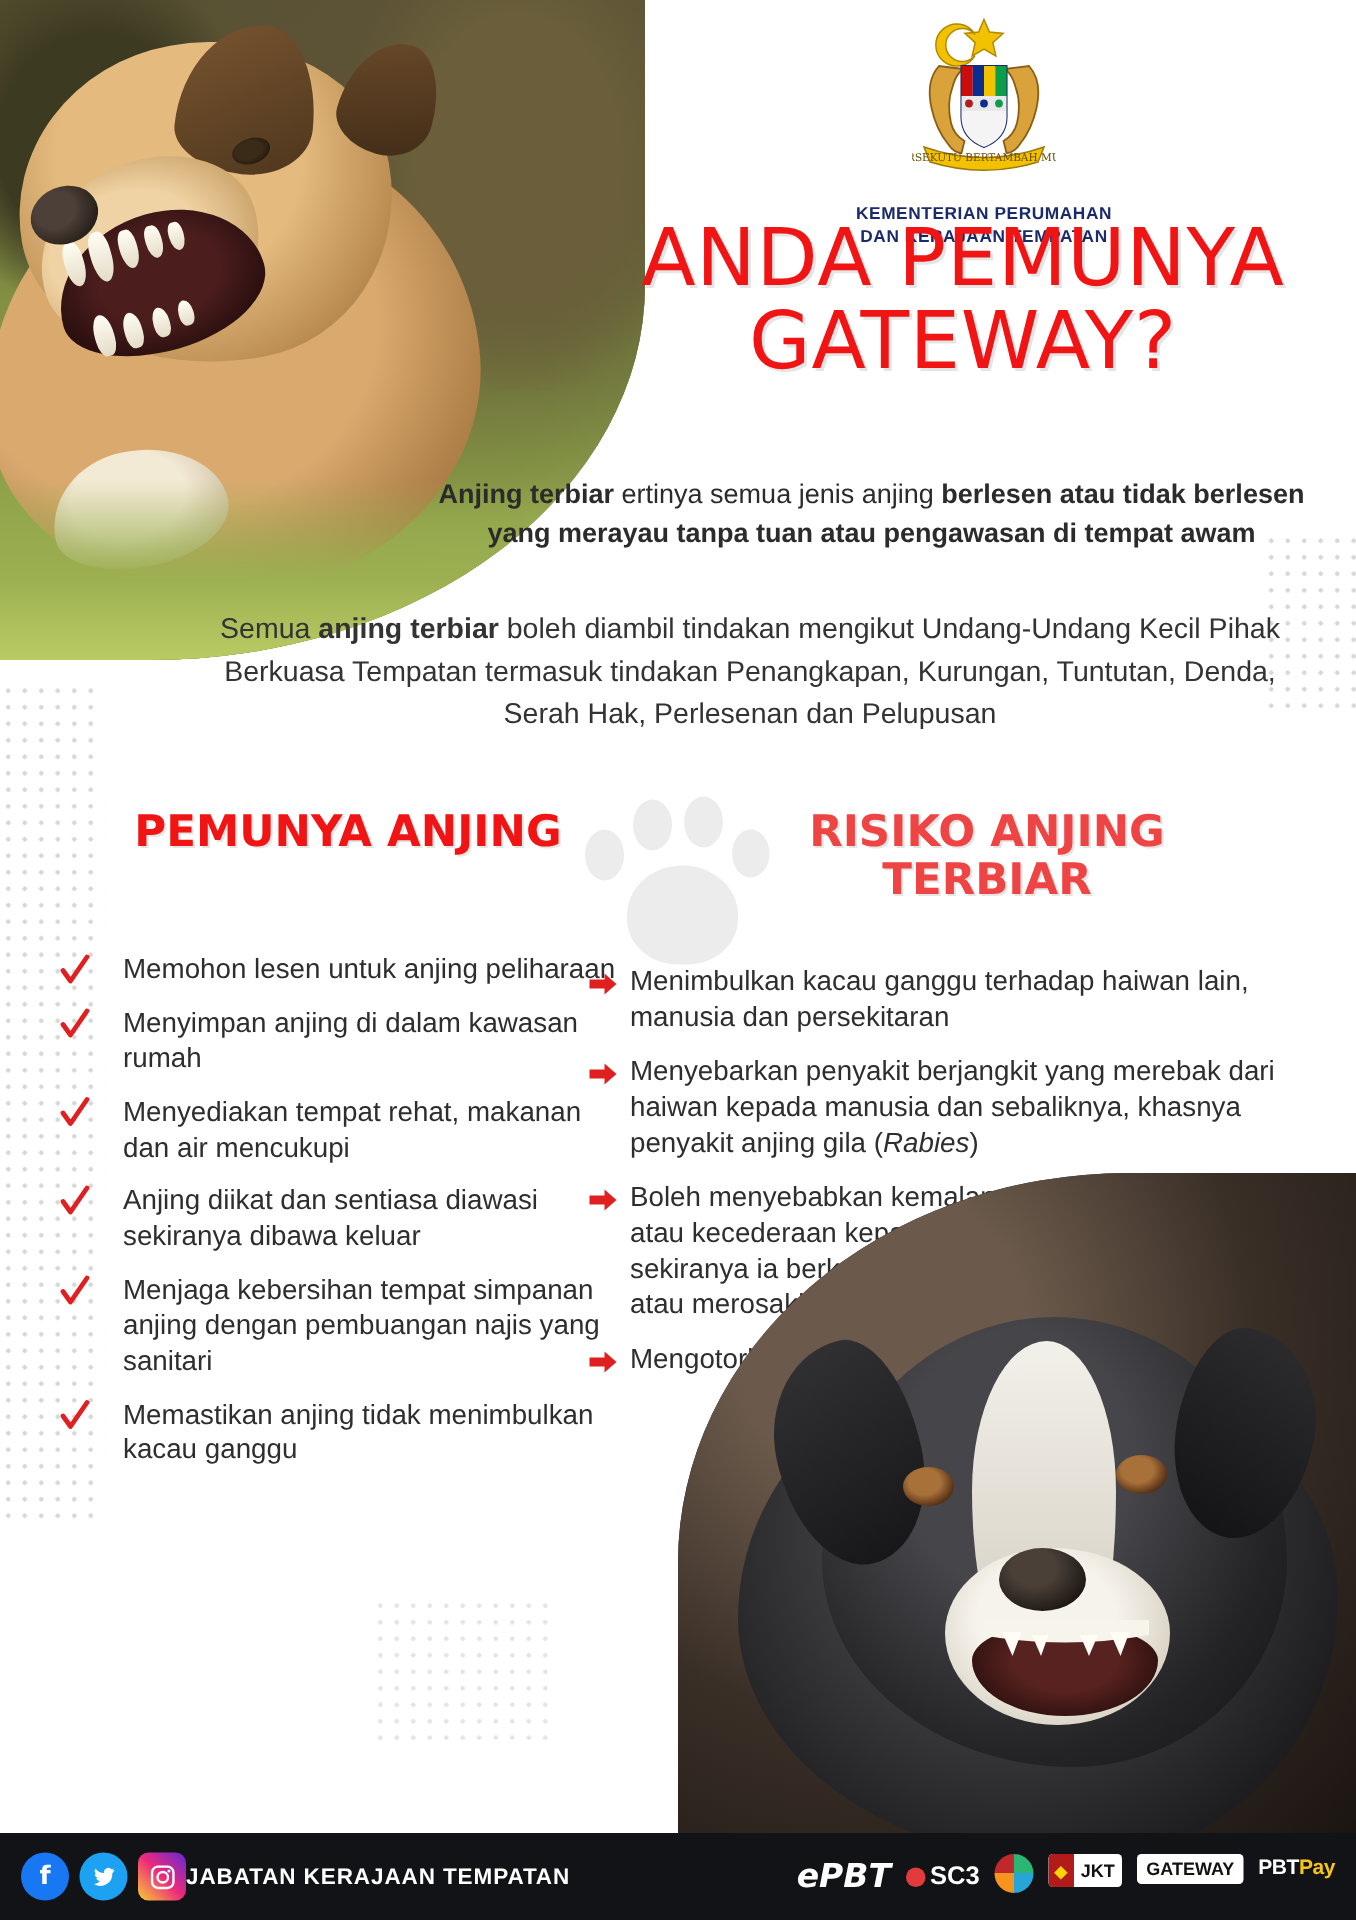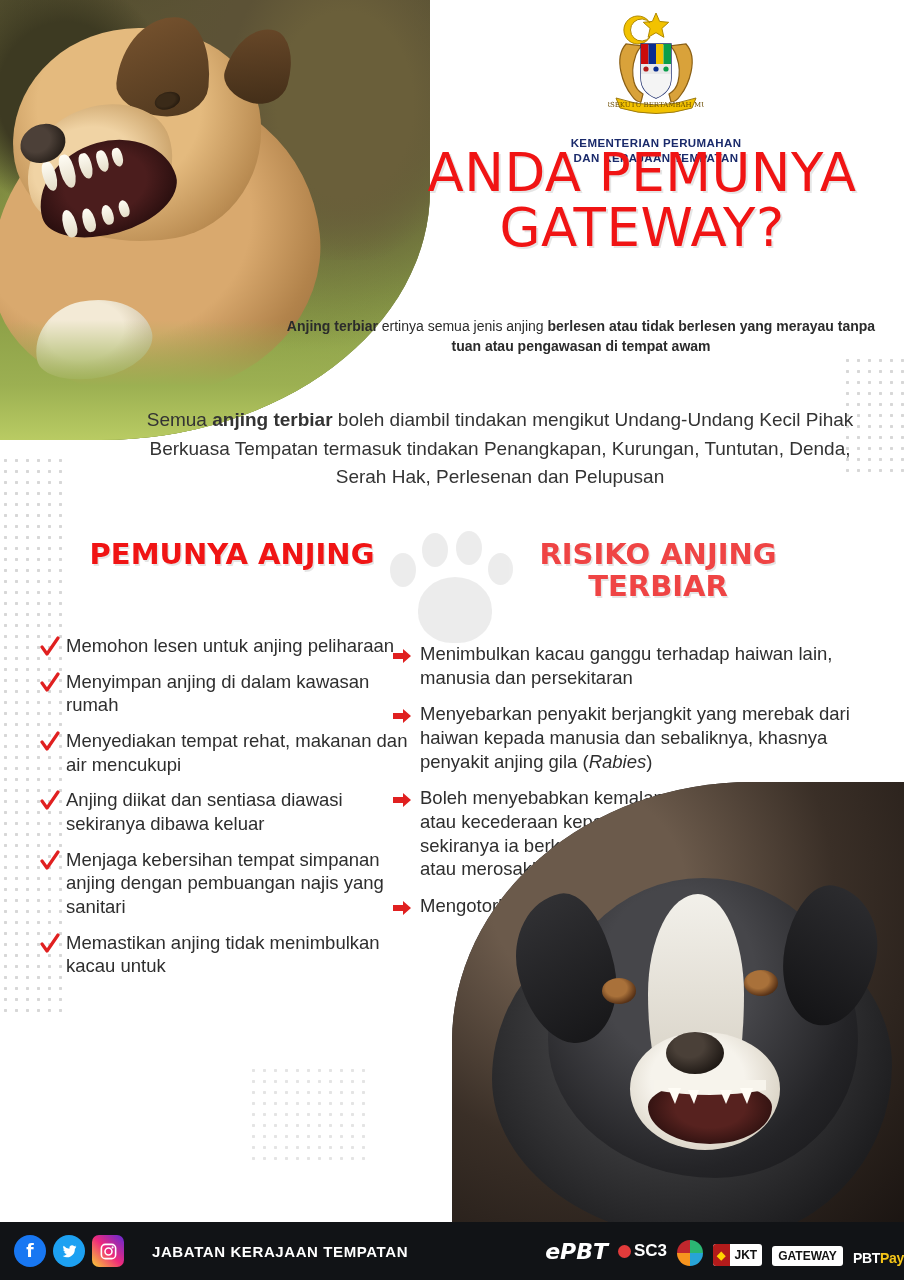--- a/index.html
+++ b/index.html
@@ -132,21 +132,21 @@
     font-size: 53px; font-weight: 400; line-height: 1.03;
     letter-spacing: .5px;
     font-family: "DejaVu Sans", sans-serif;
     text-shadow: 2px 2px 0 rgba(0,0,0,.10);
   }
   .headline .l2 { display:block; }
 
   
   .intro1 {
     position: absolute; left: 282px; top: 316px; width: 598px;
-    text-align: center; font-size: 14px; line-height: 1.45;
+    text-align: center; font-size: 18px; line-height: 1.45;
     color: #2b2b2b; font-weight: bold;
   }
   .intro1 .reg { font-weight: normal; }
   .intro2 {
     position: absolute; left: 130px; top: 406px; width: 740px;
     text-align: center; font-size: 19px; line-height: 1.5;
     color: #333;
   }
   .intro2 b { font-weight: bold; }
 
@@ -164,21 +164,21 @@
   .head-right {
     position: absolute; left: 458px; top: 538px; width: 400px;
     text-align: center; color: #ef4444; font-weight: 900;
     font-size: 29px; line-height: 1.12; font-family: "DejaVu Sans", sans-serif;
     text-shadow: 1.5px 1.5px 0 rgba(0,0,0,.10);
   }
 
   
   .list-left { position: absolute; left: 40px; top: 634px; width: 380px; }
   .li {
-    display: flex; align-items: flex-start; gap: 6px;
+    display: flex; align-items: flex-start; gap: 22px;
     margin-bottom: 12px;
   }
   .tick {
     flex: 0 0 auto; width: 20px; height: 22px; position: relative; top: 2px;
   }
   .li-text { font-size: 18.5px; line-height: 1.28; color: #2e2e2e; }
 
   .list-right { position: absolute; left: 392px; top: 642px; width: 500px; }
   .li-r { display: flex; align-items: flex-start; gap: 8px; margin-bottom: 13px; }
   .arrow { flex: 0 0 auto; width: 20px; height: 20px; position: relative; top: 4px; }
@@ -251,23 +251,23 @@
     background: #111316;
     display: flex; align-items: center;
   }
   .social { display:flex; align-items:center; gap:7px; margin-left: 14px; }
   .sicon { width: 32px; height: 32px; border-radius: 7px; display:flex; align-items:center; justify-content:center;
            color:#fff; font-weight:bold; font-size:17px; font-family:"DejaVu Sans", sans-serif;}
   .s-fb { background:#1877f2; border-radius:50%; }
   .s-tw { background:#1da1f2; border-radius:50%; }
   .s-ig { background: linear-gradient(45deg,#f9ce34,#ee2a7b,#6228d7); }
   .foot-name {
-    margin-left: 28px; color: #fff; font-size: 15px; font-weight: bold; letter-spacing: .6px;
-  }
-  .foot-logos { margin-left:auto; display:flex; align-items:flex-end; gap:10px; }
+    margin-left: 0; color: #fff; font-size: 15px; font-weight: bold; letter-spacing: .6px;
+  }
+  .foot-logos { margin-left:auto; display:flex; align-items:flex-start; gap:10px; margin-right:14px; }
   .fl { display:flex; align-items:center; height:30px; }
   .fl-epbt { color:#fff; font-size:22px; font-weight:bold; font-style:italic; font-family:"DejaVu Sans", sans-serif; }
   .fl-sc3 { color:#fff; font-size:17px; font-weight:bold; display:flex; align-items:center; gap:3px;}
   .dot-red { width:13px;height:13px;border-radius:50%;background:#e23b3b;display:inline-block; }
   .fl-globe { width:26px; height:26px; border-radius:50%;
      background: conic-gradient(#2bb673 0 25%, #27a4d8 25% 50%, #f7941e 50% 75%, #c1272d 75% 100%); }
   .badge-jkt { display:flex; align-items:center; background:#fff; border-radius:3px; overflow:hidden; height:22px; }
   .badge-jkt .m { background:#b31b1b; color:#ffd400; font-size:11px; font-weight:bold; padding:0 4px; height:100%; display:flex; align-items:center;}
   .badge-jkt .t { color:#111; font-size:12px; font-weight:bold; padding:0 5px; }
   .badge-gw { background:#fff; color:#111; font-size:12px; font-weight:bold; padding:3px 6px; border-radius:3px; }
@@ -415,21 +415,21 @@
           </svg>
       </span>
       <span class="li-text">Menjaga kebersihan tempat simpanan  anjing dengan pembuangan najis yang sanitari</span>
     </div>
     <div class="li">
       <span class="tick">
         <svg viewBox="0 0 20 22" width="20" height="22">
             <path d="M2 11 L7 18 L18 2" fill="none" stroke="#e02020" stroke-width="3.2" stroke-linecap="round" stroke-linejoin="round"></path>
           </svg>
       </span>
-      <span class="li-text">Memastikan anjing tidak menimbulkan kacau untuk</span>
+      <span class="li-text">Memastikan anjing tidak menimbulkan kacau ganggu</span>
     </div>
   </div>
 
   <div class="list-right">
     <div class="li-r">
       <span class="arrow">
         <svg viewBox="0 0 20 20" width="20" height="20">
             <path d="M1 7 H11 V3 L19 10 L11 17 V13 H1 Z" fill="#e02020"></path>
           </svg>
       </span>

